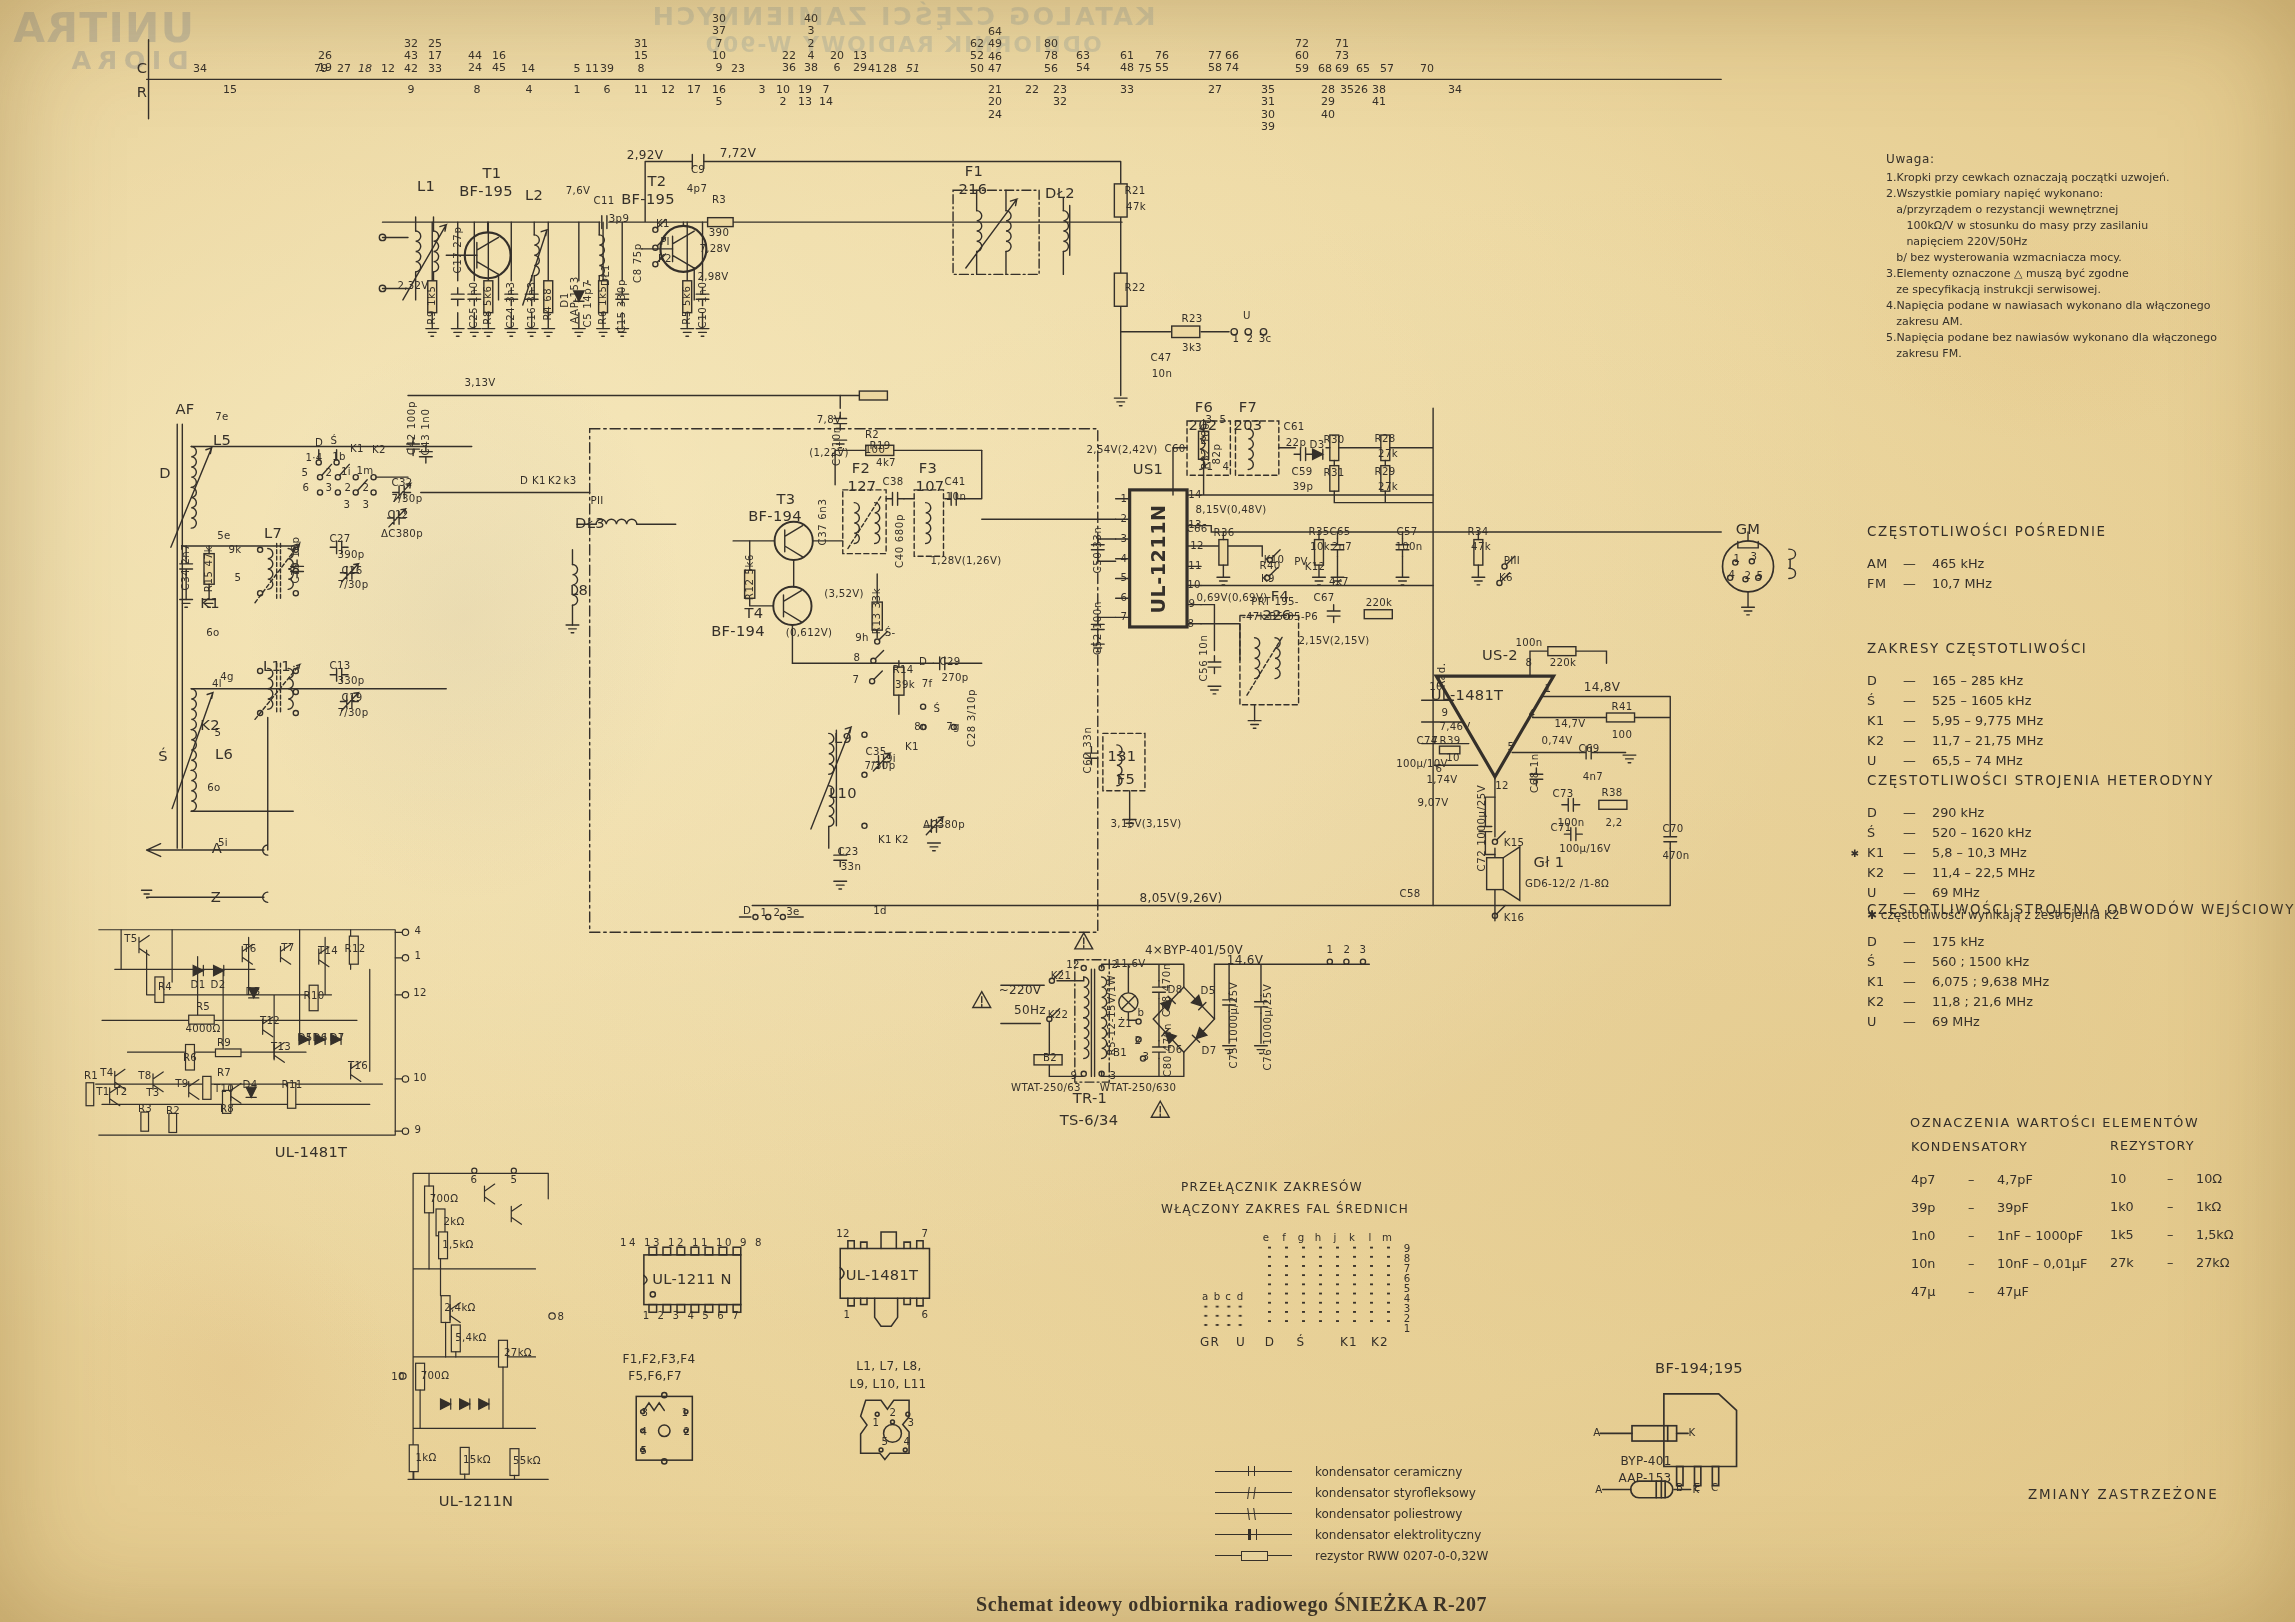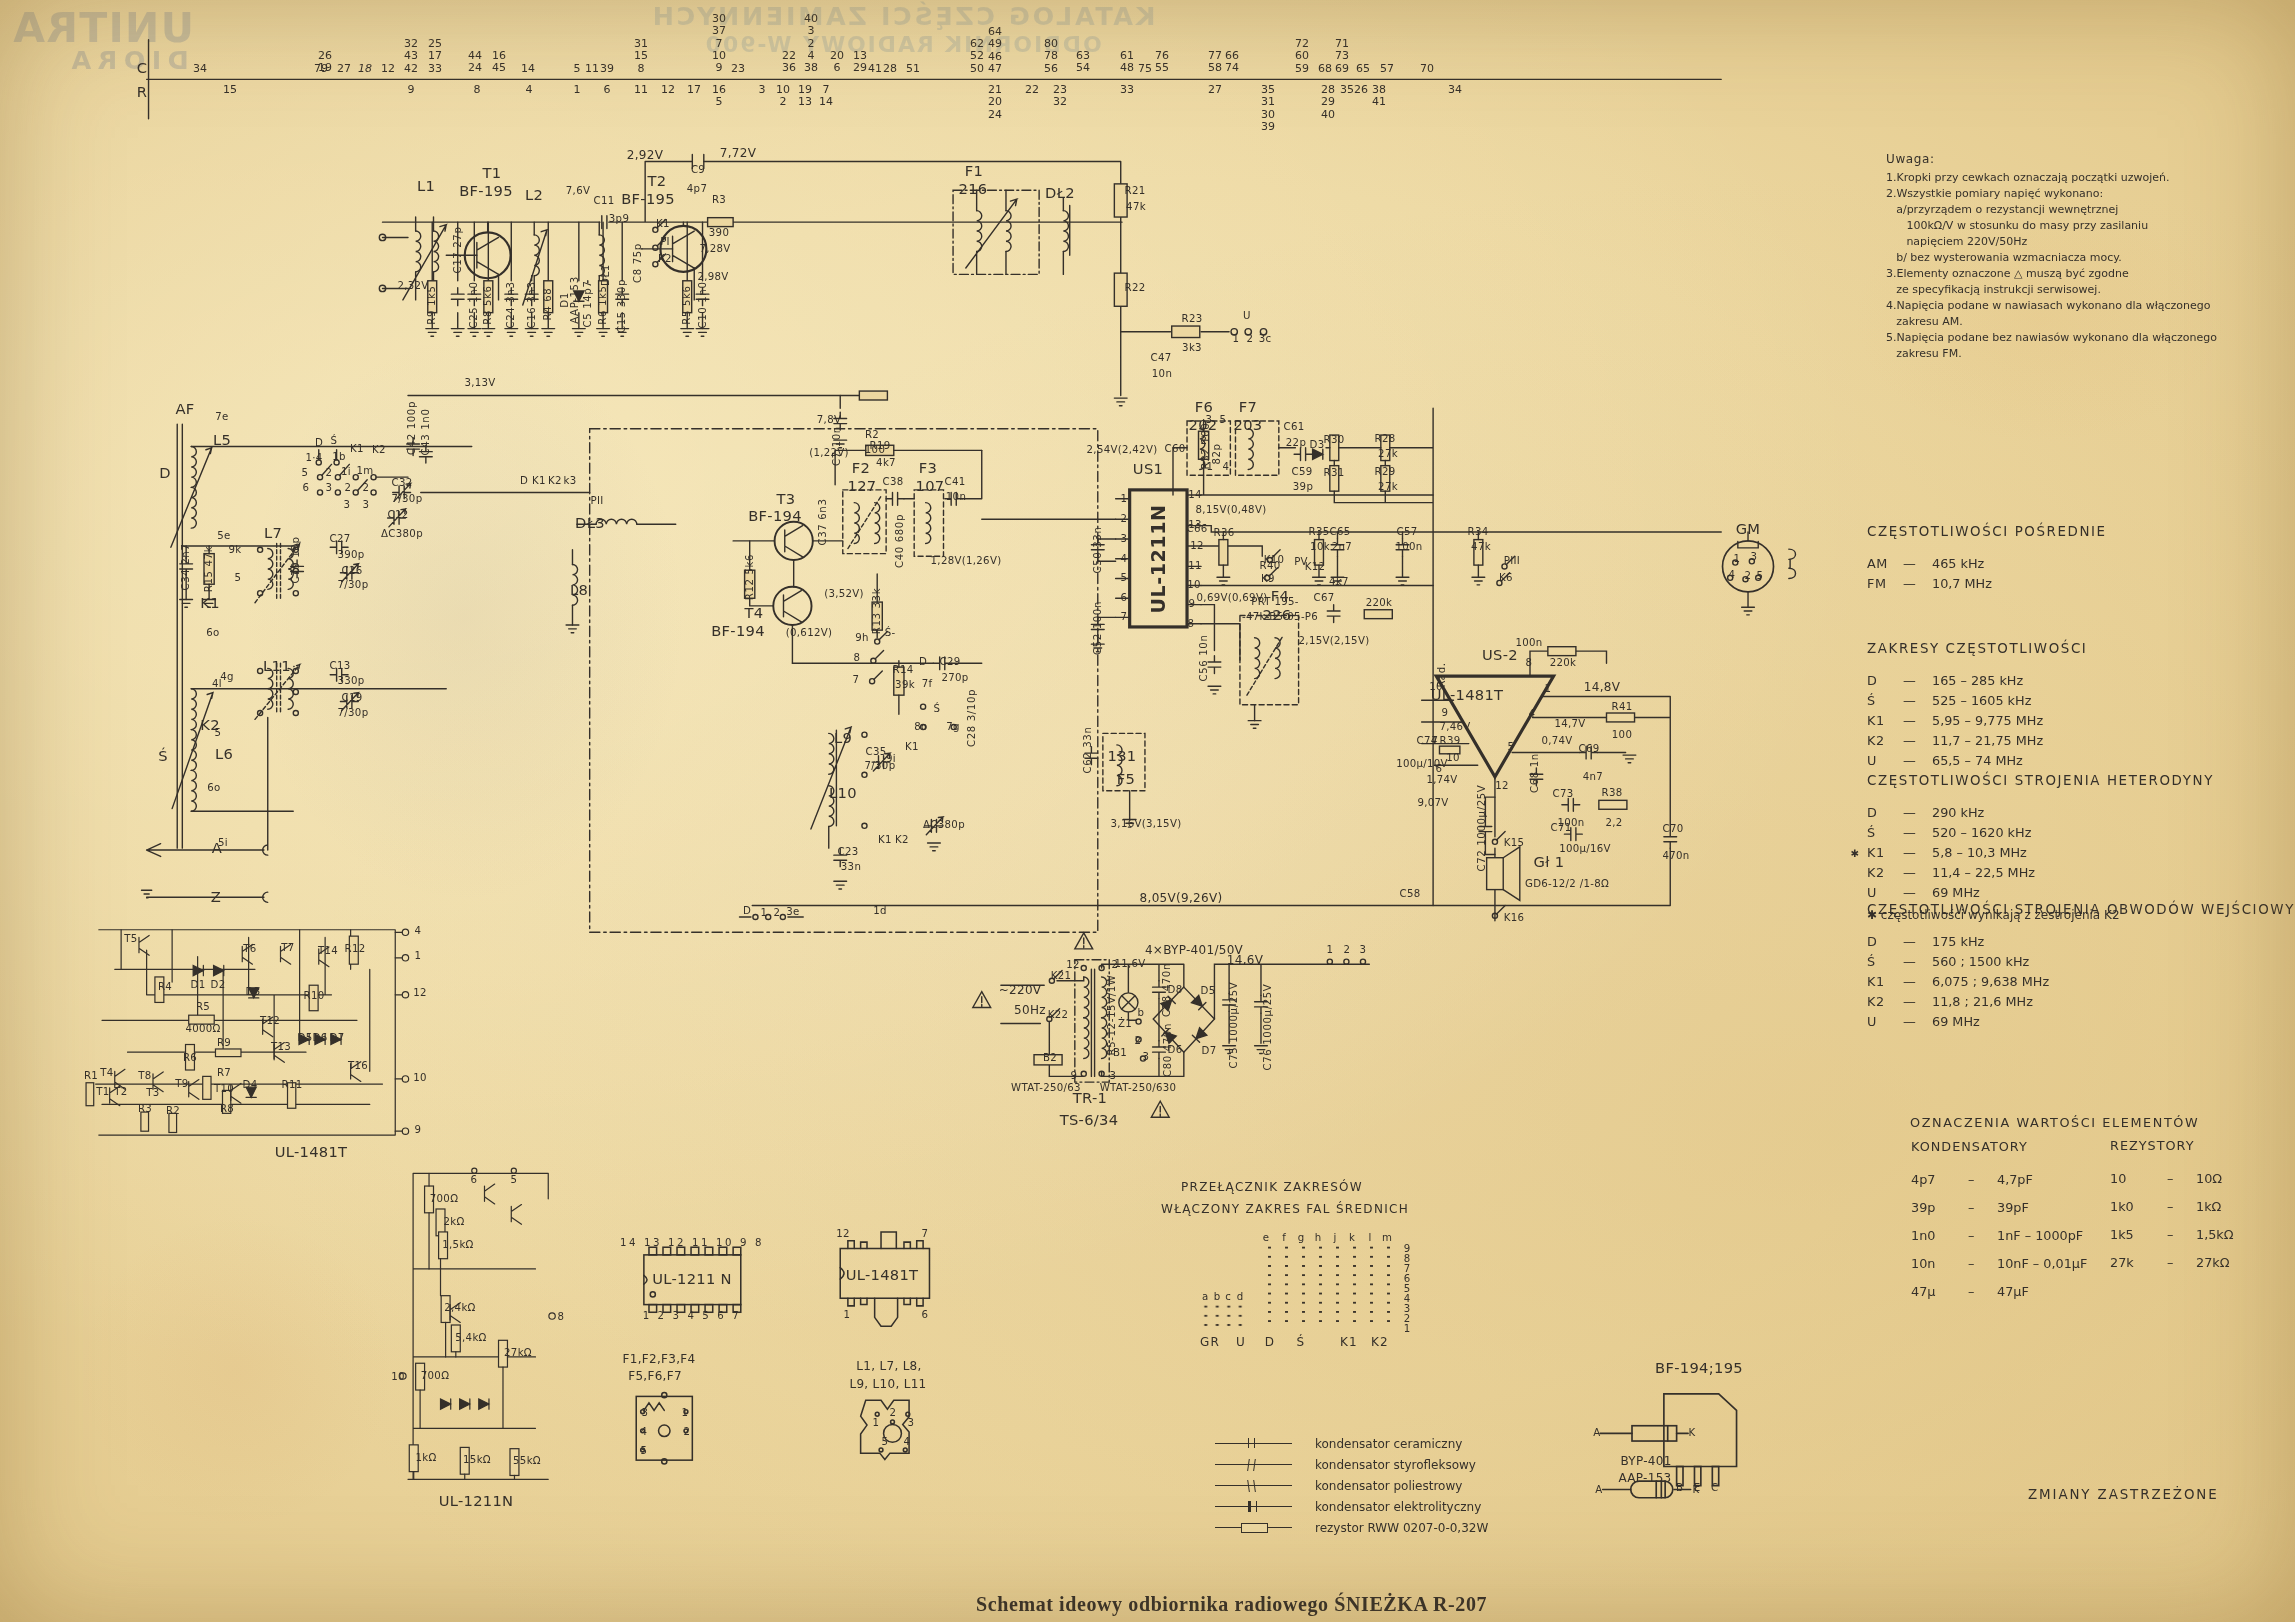--- a/index.html
+++ b/index.html
@@ -37,21 +37,21 @@
   .panel .row{display:flex;align-items:baseline;font-size:12.8px;height:20px;}
   .panel .row .star{width:16.6px;margin-left:-16.6px;font-size:10.2px;}
   .panel .row .k{width:36px;letter-spacing:0.6px;}
   .panel .row .dash{width:29px;}
   .panel .foot{font-size:12px;margin-top:3.8px;white-space:nowrap;}
   .vleg-col{position:absolute;font-size:12.8px;margin-left:44px;}
   .vleg-col .hdr{font-size:12.8px;letter-spacing:1px;margin-bottom:18px;}
   .vleg-col .row{display:flex;height:28px;}
   .vleg-col .row .c1{width:57px;}
   .vleg-col .row .dash{width:29px;}
-  .leg{position:absolute;}
+  .leg{position:absolute;margin-top:28px;}
   .leg .leg-row{display:flex;align-items:center;height:21px;font-size:12px;}
   .leg .sym{position:relative;width:77px;height:14px;margin-right:23px;flex:0 0 auto;}
   .leg .sym::before{content:"";position:absolute;left:0;right:0;top:6.4px;height:1.3px;background:#35302a;}
   .leg .sym::after{content:"";position:absolute;left:33px;top:1.3px;width:0;height:11.5px;
     border-left:1.9px solid #35302a;border-right:1.9px solid #35302a;padding-left:5.1px;}
   .leg .sym.sym-res::after{left:25.5px;top:2.6px;width:25.5px;height:7.7px;border:1.3px solid #35302a;
     padding:0;background:#ecd7a0;}
   .leg .sym.sym-cer::after{height:10.2px;}
   .leg .sym.sym-sty::after{transform:skewX(-8deg);}
   .leg .sym.sym-pol::after{transform:skewX(8deg);}
@@ -1004,21 +1004,21 @@
 3
 2
 4
 38</div>
       <div class="rgrp up" style="left: 837px; top: 75px;">20
 6</div>
       <div class="rgrp up" style="left: 860px; top: 75px;">13
 29</div>
       <div class="rgrp up" style="left: 875px; top: 75px;">41</div>
       <div class="rgrp up" style="left: 890px; top: 75px;">28</div>
-      <div class="rgrp up" style="left: 913px; top: 75px;">51</div>
+      <div class="rgrp up" style="left: 913px; top: 75px; font-style: italic;">51</div>
       <div class="rgrp up" style="left: 977px; top: 75px;">62
 52
 50</div>
       <div class="rgrp up" style="left: 995px; top: 75px;">64
 49
 46
 47</div>
       <div class="rgrp up" style="left: 1051px; top: 75px;">80
 78
 56</div>

